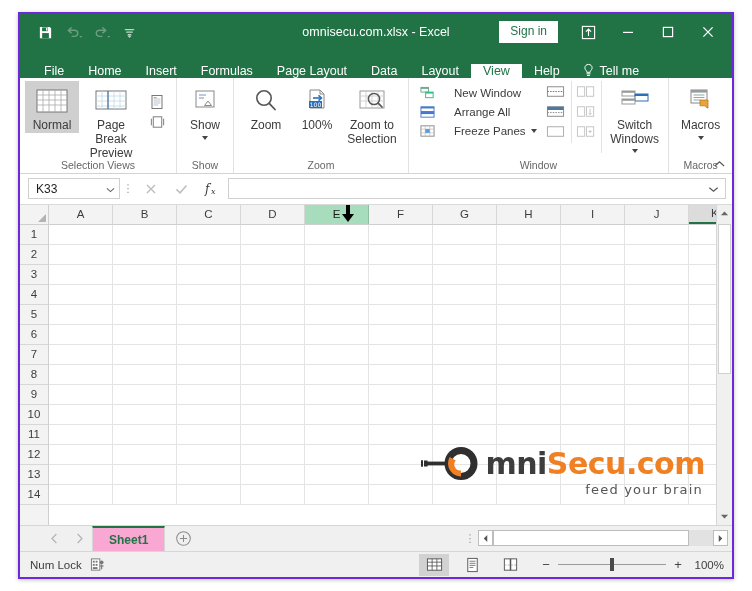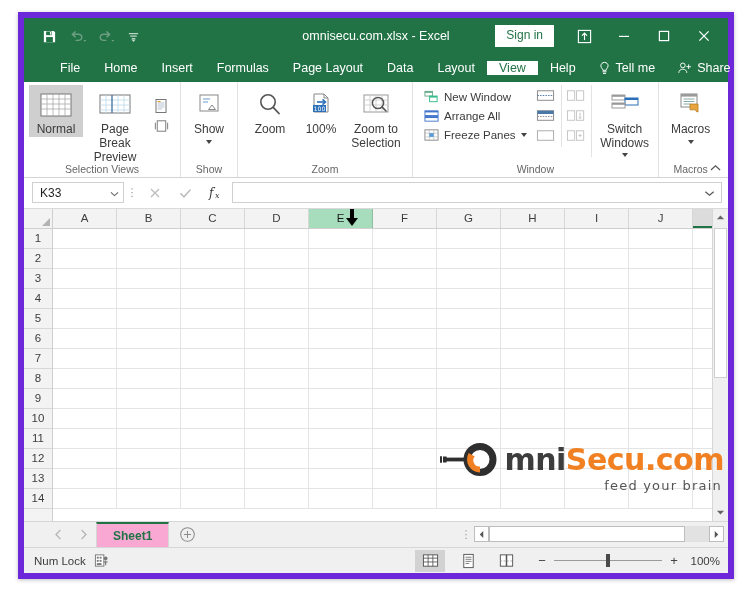--- a/index.html
+++ b/index.html
@@ -6,21 +6,21 @@
   html, body {
     width: 752px; height: 591px;
     background: #ffffff;
     font-family: "Liberation Sans", sans-serif;
     overflow: hidden;
   }
   .app {
     position: absolute; left: 18px; top: 12px;
     width: 716px; height: 567px;
     background: #ffffff;
-    border: 6px solid #6d28d9;
+    border: 2px solid #6d28d9;
     display: flex; flex-direction: column;
     box-shadow: 0 1px 4px rgba(0,0,0,.25);
   }
 
   
   .titlebar {
     height: 36px; background: #217346; color: #fff;
     display: flex; align-items: center; position: relative; flex: 0 0 36px;
   }
   .qat { display: flex; align-items: center; gap: 2px; padding-left: 12px; }
@@ -43,22 +43,22 @@
     padding: 3px 11px; margin-right: 10px; border: none; cursor: pointer;
     line-height: 1.3;
   }
   .winbtn {
     width: 40px; height: 34px; display: flex; align-items: center;
     justify-content: center; color: #fff;
   }
 
   
   .tabsbar {
-    height: 28px; background: #217346; display: flex; align-items: center;
-    padding-left: 24px; flex: 0 0 28px; position: relative;
+    height: 28px; background: #217346; display: flex; align-items: flex-end;
+    padding-left: 12px; flex: 0 0 28px; position: relative;
   }
   .tab {
     font-size: 12.5px; color: #fff; padding: 0 12px;
     display: flex; align-items: center; cursor: pointer; white-space: nowrap;
   }
   .tab.active { background: #ffffff; color: #217346; }
   .tab-icon { display: flex; align-items: center; margin-right: 5px; }
   .tab.with-icon { padding-left: 10px; }
 
   
@@ -85,21 +85,21 @@
   .bigbtn.sel { background: #cfcfcf; }
   .bigbtn .ic { height: 34px; display: flex; align-items: center; justify-content: center; }
   .bigbtn .lb {
     font-size: 12px; color: #3b3b3b; text-align: center; line-height: 1.15;
     margin-top: 1px;
   }
   .smallcol { display: flex; flex-direction: column; justify-content: center;
     height: 62px; gap: 3px; padding: 0 2px; }
   .smallbtn { display: flex; align-items: center; cursor: pointer; padding: 1px 2px; }
   .smallbtn .ic { width: 18px; display: flex; align-items: center; justify-content: center; }
-  .smallbtn .lb { font-size: 11.5px; color: #3b3b3b; margin-left: 4px; white-space: nowrap; }
+  .smallbtn .lb { font-size: 11.5px; color: #3b3b3b; margin-left: 18px; white-space: nowrap; }
   .iconcol { display: flex; flex-direction: column; gap: 2px;
     justify-content: center; height: 62px; padding: 0 3px; }
   .iconbtn { width: 22px; height: 18px; display: flex; align-items: center; justify-content: center; }
   .collapse-ribbon {
     position: absolute; right: 5px; bottom: 2px; width: 16px; height: 14px;
     display: flex; align-items: center; justify-content: center; cursor: pointer;
   }
   .caret-dn { width: 0; height: 0; border-left: 3.5px solid transparent;
     border-right: 3.5px solid transparent; border-top: 4px solid #444; }
 
@@ -154,21 +154,21 @@
   .colhead.sel { background: #a7dcbd; color: #1a1a1a; border-right: 1px solid #8fbfa3; }
   .colhead.partial { background: #dcdcdc; border-bottom: 2px solid #217346;
     justify-content: flex-start; padding-left: 22px; }
   .cells { flex: 1; background: #fff; position: relative; }
   .cellrow { height: 20px; display: flex; }
   .cell { width: 64px; flex: 0 0 64px; border-right: 1px solid #e4e4e4;
     border-bottom: 1px solid #e4e4e4; background: #fff; }
   .cursor-arrow { position: absolute; left: 320px; top: -4px; z-index: 5; pointer-events: none; }
 
   .logo {
-    position: absolute; right: 4px; bottom: 28px; z-index: 4;
+    position: absolute; right: 27px; bottom: 28px; z-index: 4;
     display: flex; flex-direction: column; align-items: flex-end;
     pointer-events: none; user-select: none;
   }
   .logo-main { display: flex; align-items: center; }
   .logo-word {
     font-family: "DejaVu Sans", sans-serif; font-size: 30px; font-weight: bold;
     letter-spacing: -0.5px; line-height: 1;
   }
   .logo-dark { color: #3d3d3d; }
   .logo-orange { color: #f08022; }
@@ -307,30 +307,20 @@
     <div class="tab active">View</div>
     <div class="tab">Help</div>
     <div class="tab with-icon">
       <span class="tab-icon">
         <svg width="13" height="15" viewBox="0 0 13 15">
             <path d="M6.5 1.4c2.1 0 3.6 1.5 3.6 3.4 0 1.5-.9 2.2-1.5 3.1-.3.5-.4 1-.4 1.4H4.8c0-.4-.1-.9-.4-1.4-.6-.9-1.5-1.6-1.5-3.1 0-1.9 1.5-3.4 3.6-3.4z" fill="none" stroke="#fff" stroke-width="1"></path>
             <path d="M4.9 10.8h3.2M5.4 12.4h2.2" stroke="#fff" stroke-width="1" stroke-linecap="round"></path>
           </svg>
       </span>
       <span>Tell me</span>
-    </div>
-    <div class="tab with-icon">
-      <span class="tab-icon">
-        <svg width="15" height="14" viewBox="0 0 16 14">
-            <circle cx="6.2" cy="4.2" r="2.5" fill="none" stroke="#fff" stroke-width="1"></circle>
-            <path d="M1.9 12.2c0-2.4 1.9-4 4.3-4s4.3 1.6 4.3 4" fill="none" stroke="#fff" stroke-width="1"></path>
-            <path d="M12.4 3.6v4M10.4 5.6h4" stroke="#fff" stroke-width="1" stroke-linecap="round"></path>
-          </svg>
-      </span>
-      <span>Share</span>
     </div>
   </div>
 
   <div class="ribbon">
 
     <div class="rgroup">
       <div class="rgroup-items">
         <div class="bigbtn sel">
           <span class="ic">
             <svg width="32" height="26" viewBox="0 0 32 26">

